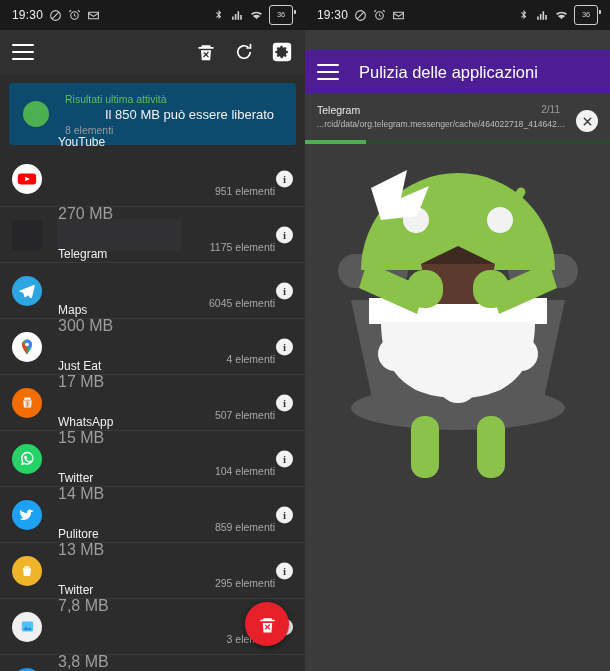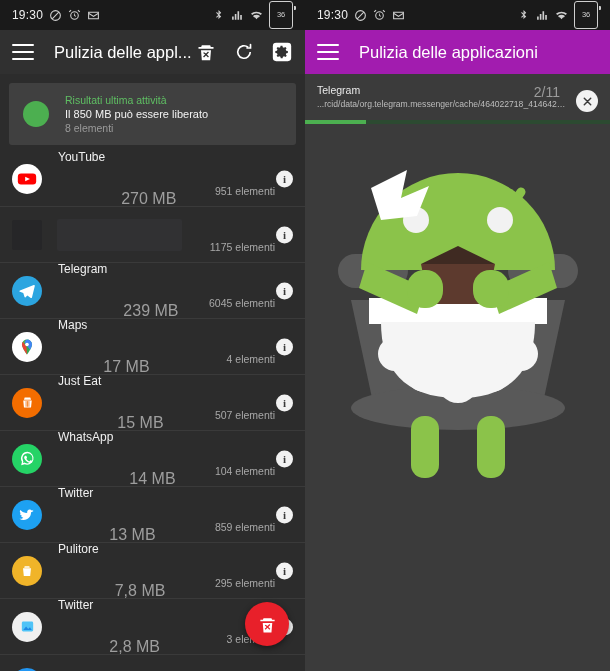--- a/index.html
+++ b/index.html
@@ -18,57 +18,57 @@
   .statusbar {
     height: 30px; background: #1a1a1a; display: flex; align-items: center;
     padding: 8px 12px; color: #e6e6e6; font-size: 11.5px; letter-spacing: .2px;
   }
   .sb-left { display: flex; align-items: center; gap: 6px; }
   .sb-right { margin-left: auto; display: flex; align-items: center; gap: 6px; }
   .sb-time { font-size: 12px; color: #f0f0f0; }
   .sb-ico { display: inline-flex; align-items: center; justify-content: center;
             width: 13px; height: 13px; color: #cfcfcf; }
   .sb-ico svg { width: 13px; height: 13px; fill: #cfcfcf; }
-  .batt { position: relative; width: 24px; height: 28px; border: 1.4px solid #cfcfcf;
+  .batt { position: relative; width: 24px; height: 20px; border: 1.4px solid #cfcfcf;
           border-radius: 3px; display: flex; align-items: center; justify-content: center; }
   .batt:after { content: ""; position: absolute; right: -4px; top: 3.5px; width: 2.4px;
                 height: 4px; background: #cfcfcf; border-radius: 0 1px 1px 0; }
   .batt span { font-size: 7.5px; color: #cfcfcf; line-height: 1; letter-spacing: -0.2px; }
 
   
   .toolbar { height: 44px; background: #303030; display: flex; align-items: center; padding: 0 12px; }
-  .toolbar.right-tb { background: #a21caf; }
+  .toolbar.right-tb { background: #4c1d95; margin-top: 20px; }
   .hamburger { width: 22px; height: 16px; display: flex; flex-direction: column;
                justify-content: space-between; cursor: pointer; flex: none; }
   .hamburger i { display: block; height: 2px; background: #ffffff; border-radius: 1px; }
   .tb-title { color: #ffffff; font-size: 16.5px; margin-left: 20px; white-space: nowrap;
               overflow: hidden; text-overflow: ellipsis; }
   .tb-actions { margin-left: auto; display: flex; align-items: center; gap: 16px; }
   .tb-btn { width: 22px; height: 22px; display: flex; align-items: center; justify-content: center;
             cursor: pointer; }
   .tb-btn svg { width: 20px; height: 20px; }
 
   
   .summary-card {
-    margin: 9px 9px 6px 9px; background: #404040; border-radius: 3px;
+    margin: 9px 9px 6px 9px; background: #0c4a6e; border-radius: 3px;
     height: 62px; display: flex; align-items: center; padding: 0 14px;
   }
   .sum-dot { width: 26px; height: 26px; border-radius: 50%; background: #4caf50; flex: none; }
   .sum-text { margin-left: 16px; display: flex; flex-direction: column; gap: 2px; }
   .sum-title { color: #5fbf63; font-size: 10.5px; }
-  .sum-main { color: #f2f2f2; font-size: 11px; }
+  .sum-main { color: #f2f2f2; font-size: 13px; margin-left: 40px; }
   .sum-sub { color: #9a9a9a; font-size: 10.5px; }
 
   
   .applist { position: relative; }
   .approw { height: 56px; display: flex; align-items: center; padding: 0 12px;
             border-bottom: 1px solid #3a3a3a; position: relative; }
   .app-ico { width: 30px; height: 30px; border-radius: 50%; flex: none; position: relative;
              display: flex; align-items: center; justify-content: center; overflow: hidden; }
-  .app-txt { margin-left: 16px; display: flex; flex-direction: row; gap: 16px; min-width: 0; }
+  .app-txt { margin-left: 16px; display: flex; flex-direction: column; gap: 16px; min-width: 0; }
   .app-name { color: #f0f0f0; font-size: 12px; white-space: nowrap; }
   .app-size { color: #9e9e9e; font-size: 16px; margin-top: 40px; }
   .app-count { margin-left: auto; color: #a8a8a8; font-size: 10.5px; padding-right: 18px;
                align-self: flex-end; margin-bottom: 9px; white-space: nowrap; }
   .info-ico { position: absolute; right: 12px; top: 50%; transform: translateY(-50%);
               width: 17px; height: 17px; border-radius: 50%; background: #f2f2f2;
               display: flex; align-items: center; justify-content: center;
               color: #3a3a3a; font-size: 11px; font-weight: bold;
               font-family: "Liberation Serif", serif; }
   .approw.censored .app-ico { background: #262628; border-radius: 2px; }
@@ -79,21 +79,21 @@
   .fab { position: absolute; right: 16px; bottom: 25px; width: 44px; height: 44px;
          border-radius: 50%; background: #e8202a; display: flex; align-items: center;
          justify-content: center; box-shadow: 0 2px 6px rgba(0,0,0,.45); cursor: pointer; z-index: 5; }
   .fab svg { width: 19px; height: 19px; }
 
   
   .prog-wrap { padding: 10px 12px 0 12px; position: relative; height: 46px; }
   .prog-app { color: #e9e9e9; font-size: 10.5px; }
   .prog-path { color: #bdbdbd; font-size: 8.6px; margin-top: 3px; white-space: nowrap;
                overflow: hidden; text-overflow: ellipsis; max-width: 250px; }
-  .prog-count { position: absolute; right: 50px; top: 10px; color: #9b9b9b; font-size: 14px; }
+  .prog-count { position: absolute; right: 50px; top: 10px; color: #9b9b9b; font-size: 10px; }
   .prog-close { position: absolute; right: 12px; top: 16px; width: 22px; height: 22px;
                 border-radius: 50%; background: #f2f2f2; display: flex; align-items: center;
                 justify-content: center; cursor: pointer; }
   .prog-close svg { width: 11px; height: 11px; }
   .progressbar { height: 4px; background: #2c4a31; position: relative; }
   .progressbar .fill { position: absolute; left: 0; top: 0; bottom: 0; background: #4caf50; }
   .mascot { position: absolute; left: 0; right: 0; top: 150px; display: flex;
             align-items: center; justify-content: center; }
   .mascot svg { width: 250px; height: 340px; }
 </style>
@@ -144,21 +144,20 @@
         </span>
       </div>
     </div>
 
     <div class="toolbar">
       <div class="hamburger">
           <i></i>
           <i></i>
           <i></i>
         </div>
-      <div class="tb-title">Pulizia delle appl...</div>
       <div class="tb-actions">
         <div class="tb-btn">
           <svg viewBox="0 0 24 24" fill="#ffffff">
               <path d="M7 4h10l.8 2H21v2H3V6h3.2L7 4zm-1 6h12l-1 12H7L6 10zm3.6 2.2l-1.1 1.1L10.9 15l-2.4 2.4 1.1 1.1 2.4-2.4 2.4 2.4 1.1-1.1L13.1 15l2.4-2.4-1.1-1.1L12 13.9l-2.4-1.7z"></path>
             </svg>
         </div>
         <div class="tb-btn">
           <svg viewBox="0 0 24 24" fill="none" stroke="#ffffff" stroke-width="2">
               <path d="M19.5 12a7.5 7.5 0 11-2.6-5.7"></path>
               <path d="M19.8 3v4.2h-4.2" stroke-linecap="round"></path>
@@ -212,21 +211,21 @@
       </div>
 
       <div class="approw">
         <div class="app-ico" style="background:#2ca5e0">
           <svg viewBox="0 0 24 24" width="18" height="18">
               <path d="M21 4L2.6 11.2c-.9.35-.88 1.62.02 1.95l4.4 1.6 1.7 5.2c.2.6.96.78 1.4.33l2.4-2.4 4.5 3.3c.6.44 1.45.1 1.6-.62L22.4 5.3c.17-.85-.65-1.6-1.4-1.3z" fill="#ffffff"></path>
             </svg>
         </div>
         <div class="app-txt">
           <div class="app-name">Telegram</div>
-          <div class="app-size">239 MB</div>
+          <div class="app-size">300 MB</div>
         </div>
         <div class="app-count">6045 elementi</div>
         <div class="info-ico">i</div>
       </div>
 
       <div class="approw">
         <div class="app-ico" style="background:#ffffff">
           <svg viewBox="0 0 24 24" width="20" height="20">
             <path d="M12 3a6 6 0 016 6c0 4.2-6 12-6 12S6 13.2 6 9a6 6 0 016-6z" fill="#34a853"></path>
             <path d="M12 3a6 6 0 016 6c0 1.8-1.1 4.2-2.4 6.4L9 6.2A6 6 0 0112 3z" fill="#4285f4"></path>
@@ -302,21 +301,21 @@
 
       <div class="approw">
         <div class="app-ico" style="background:#f0f0f0">
           <svg viewBox="0 0 24 24" width="17" height="17">
               <rect x="4" y="5" width="16" height="14" rx="2" fill="#4fc3f7"></rect>
               <path d="M6 17l4-5 3 3.5 2.5-2.5L18 17H6z" fill="#1e88e5"></path>
             </svg>
         </div>
         <div class="app-txt">
           <div class="app-name">Twitter</div>
-          <div class="app-size">2,8 MB</div>
+          <div class="app-size">3,8 MB</div>
         </div>
         <div class="app-count">3 elementi</div>
         <div class="info-ico">i</div>
       </div>
 
       <div class="approw wide">
         <div class="app-ico" style="background:#2196f3">
           
         </div>
 

